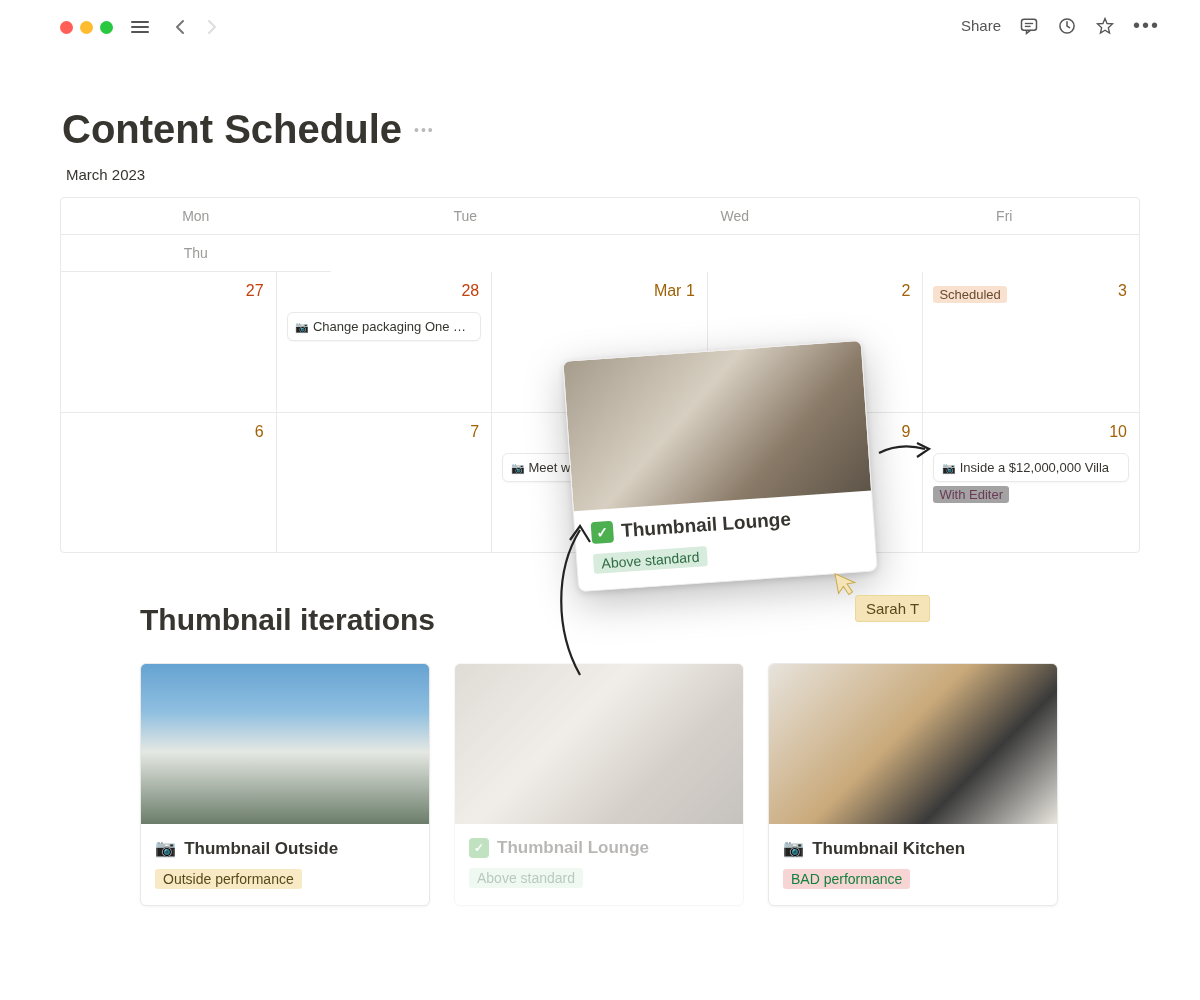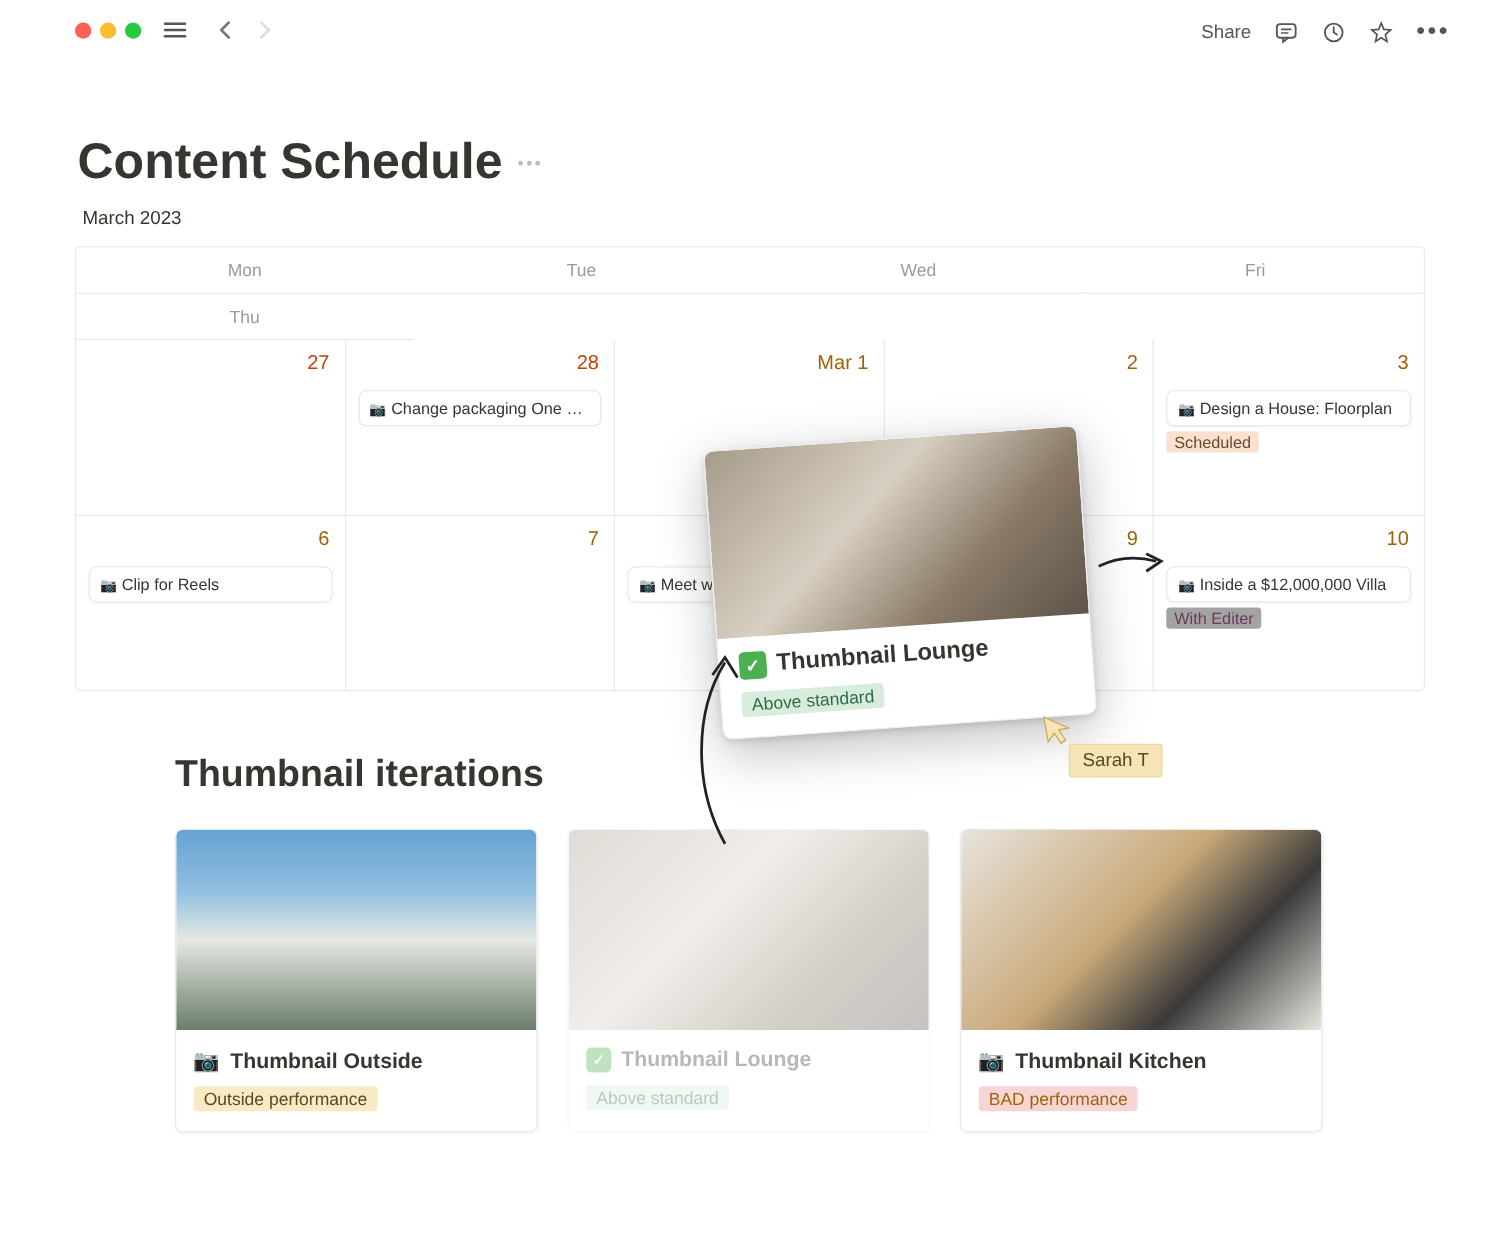--- a/index.html
+++ b/index.html
@@ -1,19 +1,19 @@
 <!DOCTYPE html>
 <html><head>
 <meta charset="utf-8">
 <style>
   * { box-sizing: border-box; margin: 0; padding: 0; }
   body { font-family: -apple-system, BlinkMacSystemFont, "Segoe UI", Helvetica, Arial, sans-serif; background:#fff; color:#37352f; width:1200px; height:1000px; overflow:hidden; position:relative;}
   
   
-  .topbar { display:flex; align-items:flex-start; justify-content:space-between; padding:14px 40px 0 60px; }
+  .topbar { display:flex; align-items:flex-end; justify-content:space-between; padding:14px 40px 0 60px; }
   .leftctl { display:flex; align-items:center; gap:12px;}
   .traffic { display:flex; gap:7px; }
   .dot { width:13px; height:13px; border-radius:50%; }
   .dot.red{background:#ff5f57;} .dot.yellow{background:#febc2e;} .dot.green{background:#28c840;}
   .hamburger { display:flex; flex-direction:column; gap:3px; margin-left:6px;}
   .hamburger span{width:18px;height:2px;background:#555;border-radius:1px;}
   .navarrows{display:flex;gap:10px;margin-left:10px;color:#999;}
   .navarrows .fwd{color:#ddd;}
   .rightctl{display:flex;align-items:center;gap:18px;color:#555;}
   .share{font-size:15px;color:#555;}
@@ -50,21 +50,21 @@
   .thumbsection h2{font-size:30px;font-weight:700;}
   .cards{display:flex;gap:24px;margin-top:26px;}
   .card{width:290px;border:1px solid #e9e9e7;border-radius:6px;overflow:hidden;background:#fff;box-shadow:0 1px 3px rgba(0,0,0,0.05);}
   .card.faded{opacity:0.35;}
   .card .img{height:160px;}
   .card .body{padding:14px 14px 16px 14px;}
   .card .title{font-size:17px;font-weight:600;display:flex;align-items:center;gap:8px;}
   .perf{display:inline-block;font-size:14px;padding:2px 8px;border-radius:3px;margin-top:10px;}
   .perf.yellow{background:#f7eac5;color:#5a4a1a;}
   .perf.green{background:#d7ecdc;color:#2f6b44;}
-  .perf.red{background:#f7d5d5;color:#a16207;}
+  .perf.red{background:#f7d5d5;color:#15803d;}
   
   
   .floating{position:absolute;left:570px;top:350px;width:300px;background:#fff;border-radius:8px;box-shadow:0 12px 40px rgba(0,0,0,0.25),0 2px 6px rgba(0,0,0,0.12);transform:rotate(-4deg);overflow:hidden;border:1px solid #eee;}
   .floating .fimg{height:150px;}
   .floating .fbody{padding:12px 16px 16px 16px;}
   .floating .ftitle{font-size:19px;font-weight:600;display:flex;align-items:center;gap:8px;}
   .chk{display:inline-flex;width:22px;height:22px;background:#4caf50;border-radius:4px;align-items:center;justify-content:center;color:#fff;font-size:14px;}
   
   .cursor-label{position:absolute;left:855px;top:595px;background:#f5e4b8;color:#5a4a1a;font-size:15px;padding:4px 10px;border-radius:3px;border:1px solid #ecd79a;}
   .cursor-pointer{position:absolute;left:835px;top:570px;transform:rotate(-10deg);}
@@ -155,26 +155,25 @@
         <div class="cell">
           <div class="daynum dim">28</div>
           <div class="chip"><span class="ci">📷</span> Change packaging One …</div>
         </div>
         <div class="cell">
           <div class="daynum">Mar 1</div>
         </div>
         <div class="cell">
           <div class="daynum">2</div>
         </div>
-        <div class="cell"><div class="daynum">3</div><div class="chip"><span class="ci">📷</span> Design a House: Floorplan</div><span class="tag orange">Scheduled</span></div>
+        <div class="cell"><div class="daynum">3</div><span class="tag orange">Scheduled</span></div>
       </div>
       <div class="week">
         <div class="cell">
           <div class="daynum">6</div>
-          <div class="chip"><span class="ci">📷</span> Clip for Reels</div>
         </div>
         <div class="cell">
           <div class="daynum">7</div>
         </div>
         <div class="cell">
           <div class="daynum">8</div>
           <div class="chip"><span class="ci">📷</span> Meet w</div>
         </div>
         <div class="cell">
           <div class="daynum">9</div>

